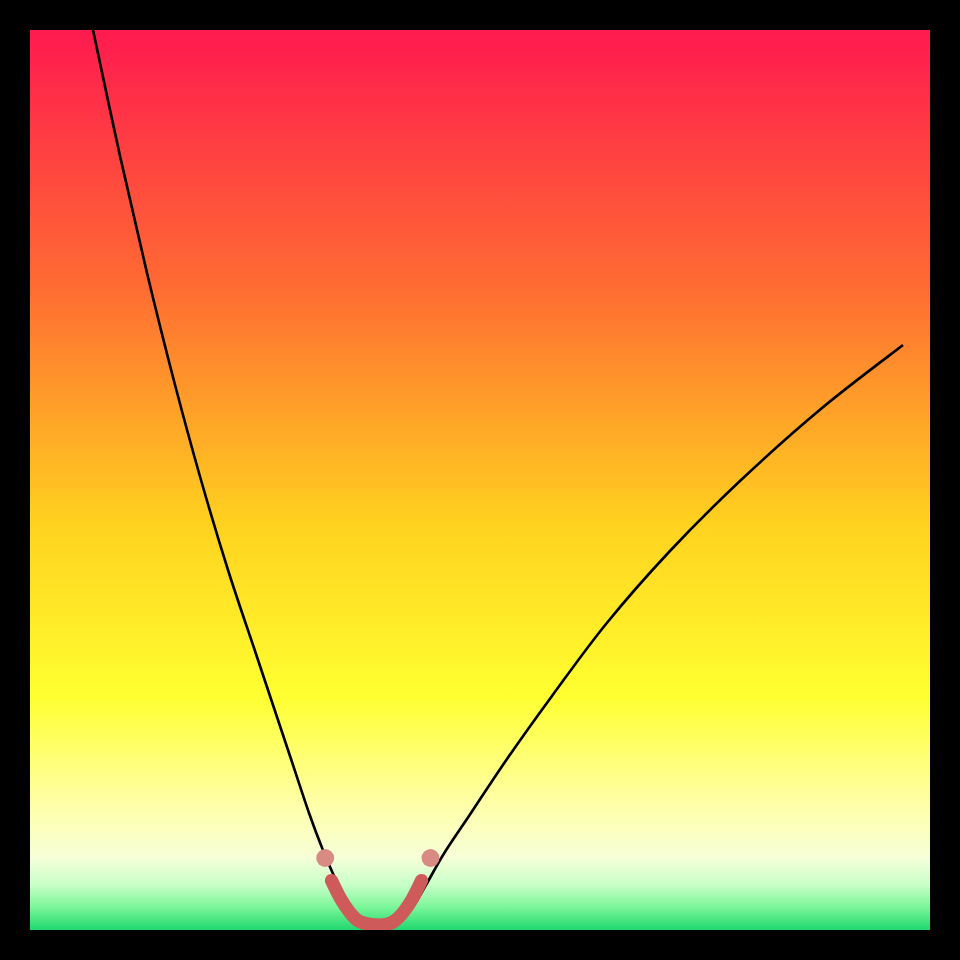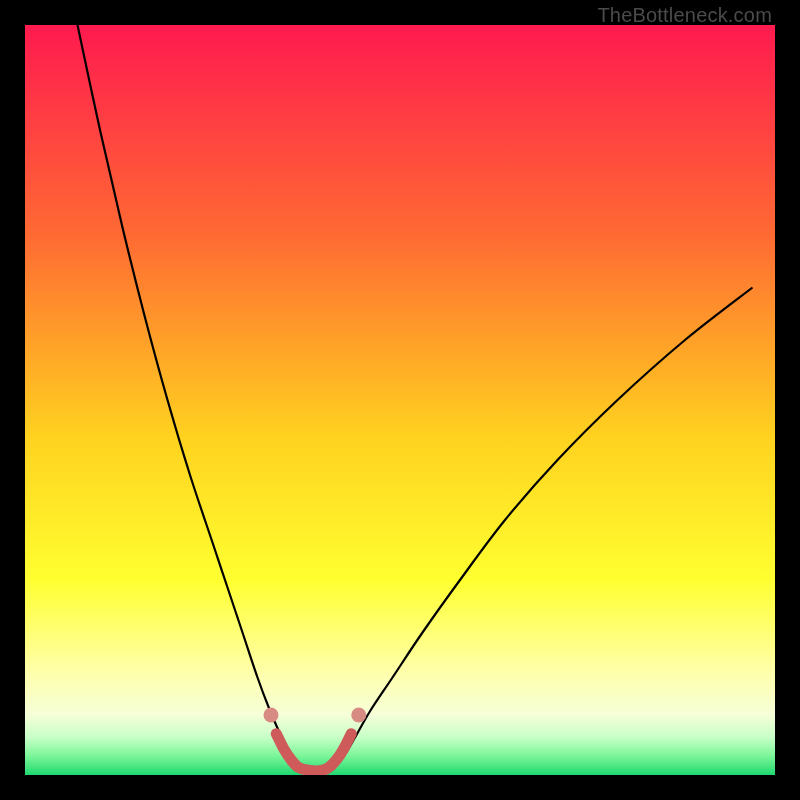--- a/index.html
+++ b/index.html
@@ -79,15 +79,14 @@
     <svg class="curve-svg" viewBox="0 0 750 750" preserveAspectRatio="none">
       <path id="left-branch-path" fill="none" stroke="#000000" stroke-width="2.2" d="M 52.50000000000001 0 C 56.25000000000001 17.5, 67.5 71.25, 75 105 C 82.5 138.75, 90 171.25, 97.5 202.5 C 105 233.75, 112.5 263.75, 120 292.5 C 127.5 321.25, 135 348.75, 142.5 375 C 150 401.25, 157.5 426.25, 165 450 C 172.5 473.75, 181.25 498.75, 187.5 517.5 C 193.75 536.25, 197.5 547.5, 202.5 562.5 C 207.5 577.5, 212.49999999999997 592.5, 217.49999999999997 607.5 C 222.49999999999997 622.5, 228.125 640, 232.5 652.5 C 236.875 665, 240 673.125, 243.75 682.5 C 247.5 691.875, 251.87500000000003 701.875, 255.00000000000003 708.75 C 258.125 715.625, 260 719.375, 262.5 723.75 C 265 728.125, 267.75 731.875, 270 735 C 272.25 738.125, 275 741.25, 276 742.5"></path>
       <path id="right-branch-path" fill="none" stroke="#000000" stroke-width="2.2" d="M 309 742.5 C 310.625 740.625, 315.25 736.25, 318.75 731.25 C 322.25 726.25, 325.625 720, 330 712.5 C 334.375 705, 338.75 696.25, 345 686.25 C 351.25 676.25, 358.75 665.625, 367.5 652.5 C 376.25 639.375, 386.25 623.75, 397.5 607.5 C 408.75 591.25, 421.24999999999994 573.75, 434.99999999999994 555 C 448.74999999999994 536.25, 463.75 515, 480 495 C 496.25 475, 513.75 455, 532.5 435 C 551.25 415, 571.25 395, 592.5 375 C 613.75 355, 637.5 333.75000000000006, 660 315.00000000000006 C 682.5 296.25000000000006, 716.25 271.25, 727.5 262.5"></path>
       <path id="trough-path" fill="none" stroke="#cf5a5a" stroke-width="11" stroke-linecap="round" stroke-linejoin="round" d="M 251.25000000000003 708.75 C 252.50000000000003 711.25, 256.25 719.375, 258.75 723.75 C 261.25 728.125, 263.75 731.875, 266.25 735 C 268.75 738.125, 270.625 740.75, 273.75 742.5 C 276.875 744.25, 281.25 745, 285 745.5 C 288.75 746, 293.125 746, 296.25 745.5 C 299.375 745, 301.25 744.25, 303.75 742.5 C 306.25 740.75, 308.75 738.125, 311.25 735 C 313.75 731.875, 316.25 728.125, 318.75 723.75 C 321.25 719.375, 325 711.25, 326.25 708.75"></path>
       <circle id="dot-left" r="7.5" fill="#d88b82" cx="245.99999999999997" cy="690"></circle>
       <circle id="dot-right" r="7.5" fill="#d88b82" cx="333.75" cy="690"></circle>
     </svg>
 
   </div>
 
-  <div class="watermark">TheBottleneck.com</div>
 
 </div>
 
 </body></html>

